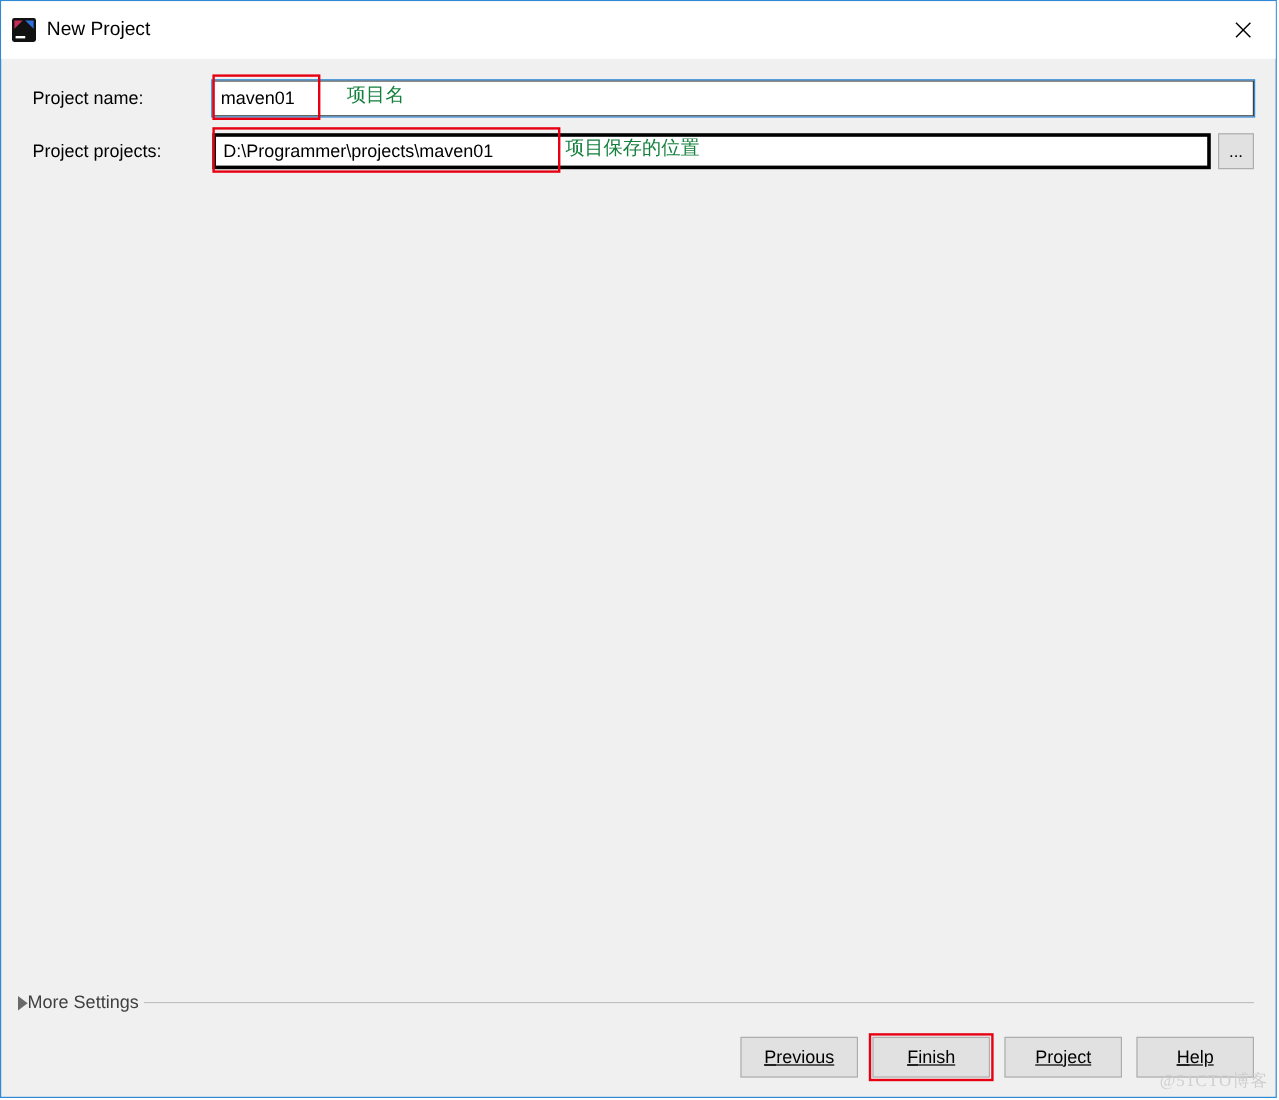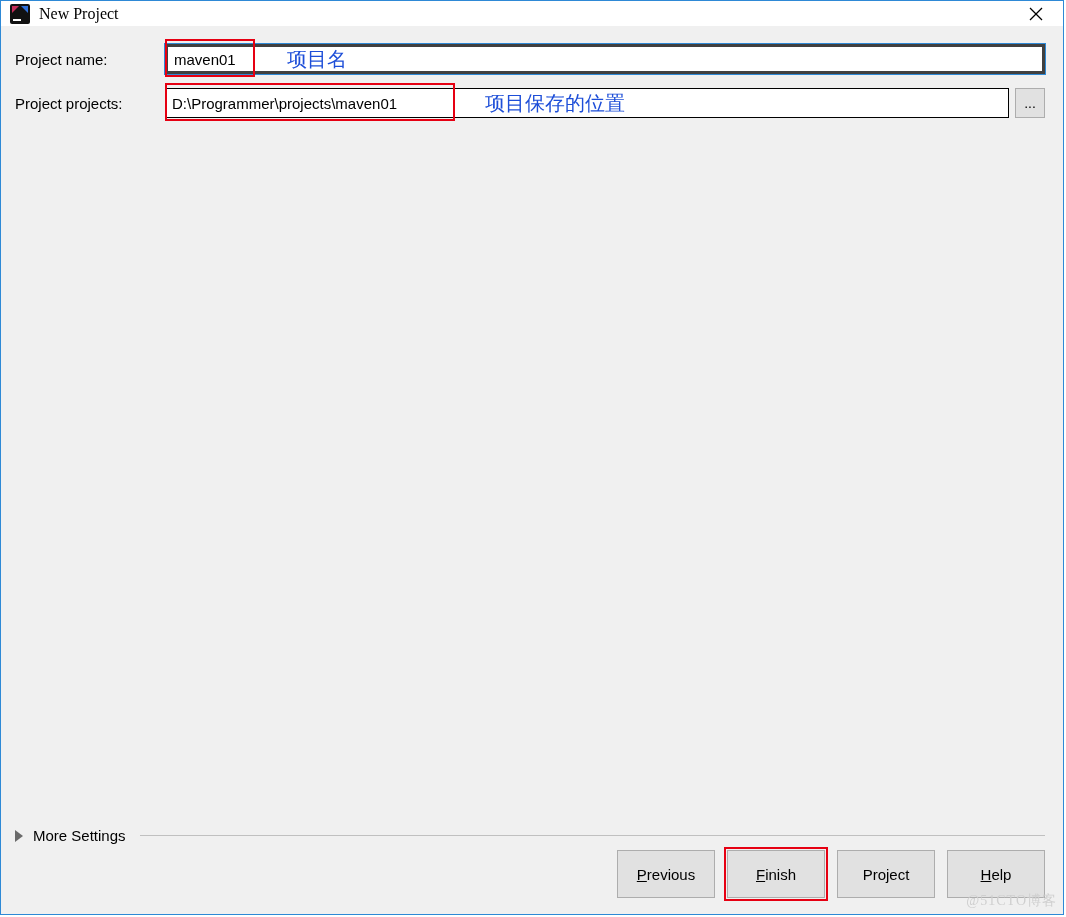--- a/index.html
+++ b/index.html
@@ -13,25 +13,24 @@
   }
   .window {
     width: 1064px; height: 915px;
     border: 1px solid #2e89d6;
     background: #f0f0f0;
     display: flex; flex-direction: column;
     position: relative;
   }
   
   .titlebar {
-    height: 25px;
+    height: 48px;
     background: #ffffff;
     display: flex; align-items: center;
     padding: 0 4px 0 8px;
-    font-family: Liberation Serif, serif;
   }
   .titlebar .ij-icon {
     width: 22px; height: 22px;
     margin-right: 8px;
     position: relative;
   }
   .titlebar .ij-icon svg { display: block; }
   .titlebar .title-text {
     flex: 0 0 auto;
     font-size: 16px;
@@ -41,44 +40,44 @@
   .titlebar .close-btn {
     width: 46px; height: 32px;
     display: flex; align-items: center; justify-content: center;
     cursor: pointer;
   }
   .titlebar .close-btn svg { display: block; }
 
   
   .body {
     flex: 1;
-    padding: 18px 18px 0 14px;
+    padding: 18px 18px 0 26px;
     position: relative;
   }
   .form-row {
     display: flex; align-items: center;
     margin-bottom: 14px;
     position: relative;
   }
   .form-row .label {
     width: 150px;
     color: #000;
   }
   .text-input {
     flex: 1;
     height: 30px;
-    border: 1px solid #000000;
+    border: 3px solid #000000;
     background: #fff;
     padding: 0 6px;
     font-family: inherit;
     font-size: 15px;
     color: #000;
   }
   .text-input.focused {
-    border: 3px solid #404040;
+    border: 1px solid #404040;
     outline: 1px solid #2e89d6;
   }
   .ell-btn {
     width: 30px; height: 30px;
     margin-left: 6px;
     background: #e1e1e1;
     border: 1px solid #adadad;
     display: flex; align-items: center; justify-content: center;
     font-size: 14px;
     cursor: pointer;
@@ -86,36 +85,34 @@
 
   
   .anno-box {
     position: absolute;
     border: 2px solid #e60012;
     pointer-events: none;
     z-index: 5;
   }
   .anno-text {
     position: absolute;
-    color: #1d4ed8;
-    font-size: 20px;
+    color: #15803d;
+    font-size: 16px;
     pointer-events: none;
     z-index: 5;
     white-space: nowrap;
-    margin-left: 10px;
   }
 
   
   .more-settings {
     position: absolute;
     left: 14px; right: 18px;
     bottom: 70px;
     display: flex; align-items: center;
-    gap: 10px;
-    color: #000000;
+    color: #404040;
     cursor: pointer;
   }
   .triangle {
     width: 0; height: 0;
     border-top: 6px solid transparent;
     border-bottom: 6px solid transparent;
     border-left: 8px solid #6a6a6a;
   }
   .more-settings .ms-label { flex: 0 0 auto; }
   .ms-line {
@@ -126,28 +123,29 @@
 
   
   .button-row {
     position: absolute;
     right: 18px; bottom: 16px;
     display: flex; gap: 12px;
     align-items: center;
   }
   .btn {
     min-width: 98px;
-    height: 48px;
+    height: 34px;
     background: #e1e1e1;
     border: 1px solid #adadad;
     display: flex; align-items: center; justify-content: center;
     font-size: 15px;
     color: #000;
     cursor: pointer;
     padding: 0 14px;
+    text-decoration: underline;
   }
   .btn .u { text-decoration: underline; }
   .btn-wrap { position: relative; }
   .btn-wrap .anno-box { top: -3px; left: -3px; right: -3px; bottom: -3px; }
 
   
   .watermark {
     position: absolute;
     right: 6px; bottom: 4px;
     color: #cfcfcf;
@@ -191,21 +189,21 @@
       <span class="anno-text" style="left:262px; top:2px;">项目名</span>
     </div>
 
     <div class="form-row">
       <span class="label">Project projects:</span>
       <input class="text-input" type="text" value="D:\Programmer\projects\maven01" style="">
       <div class="ell-btn">
         <span>...</span>
       </div>
       <div class="anno-box" style="left:150px; top:-5px; width:290px; height:38px;"></div>
-      <span class="anno-text" style="left:460px; top:2px;">项目保存的位置</span>
+      <span class="anno-text" style="left:444px; top:2px;">项目保存的位置</span>
     </div>
 
     <div class="more-settings">
       <span class="triangle"></span>
       <span class="ms-label">More Settings</span>
       <span class="ms-line"></span>
     </div>
 
     <div class="button-row">
       <div class="btn-wrap">

